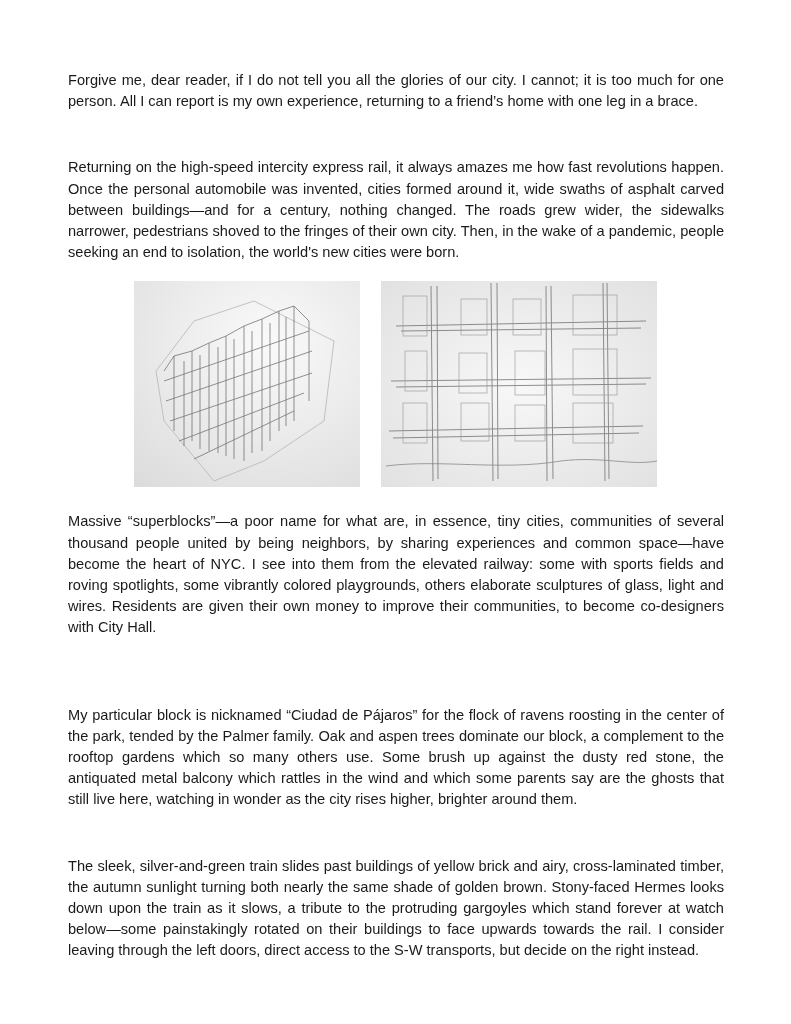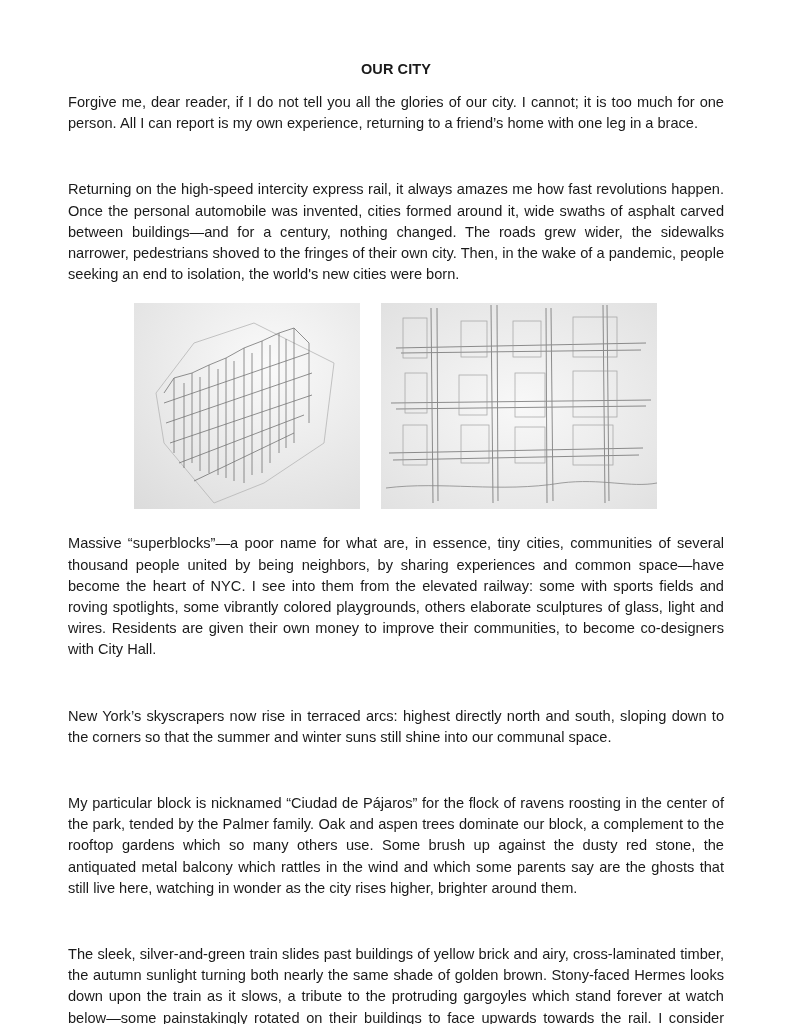--- a/index.html
+++ b/index.html
@@ -13,21 +13,20 @@
   .figures { position: relative; height: 206px; margin: 18px 0 24px 0; }
   .fig { position: absolute; top: 0; height: 206px; background: #ececec; overflow: hidden; }
   .fig svg { width: 100%; height: 100%; display: block; }
   .fig1 { left: 78px; width: 226px; }
   .fig2 { left: 325px; width: 276px; }
 </style>
 </head>
 <body>
 
 <div class="page">
-  <div class="title">OUR CITY</div>
 
   <p>Forgive me, dear reader, if I do not tell you all the glories of our city. I cannot; it is too much for one person. All I can report is my own experience, returning to a friend’s home with one leg in a brace.</p>
   <div class="gap"></div>
   <p>Returning on the high-speed intercity express rail, it always amazes me how fast revolutions happen. Once the personal automobile was invented, cities formed around it, wide swaths of asphalt carved between buildings—and for a century, nothing changed. The roads grew wider, the sidewalks narrower, pedestrians shoved to the fringes of their own city. Then, in the wake of a pandemic, people seeking an end to isolation, the world's new cities were born.</p>
 
   <div class="figures">
     <div class="fig fig1">
       <svg viewBox="0 0 226 206" preserveAspectRatio="none">
         <defs>
           <radialGradient id="g1" cx="0.6" cy="0.3" r="0.9">
@@ -71,18 +70,17 @@
           <rect x="134" y="124" width="30" height="36"></rect>
             <rect x="192" y="122" width="40" height="40"></rect>
         </g>
         <path d="M5 185 C60 178 120 190 180 180 C220 175 250 185 276 180" stroke="#888" stroke-width="0.8" fill="none"></path>
       </svg>
     </div>
   </div>
 
   <p>Massive “superblocks”—a poor name for what are, in essence, tiny cities, communities of several thousand people united by being neighbors, by sharing experiences and common space—have become the heart of NYC. I see into them from the elevated railway: some with sports fields and roving spotlights, some vibrantly colored playgrounds, others elaborate sculptures of glass, light and wires. Residents are given their own money to improve their communities, to become co-designers with City Hall.</p>
   <div class="gap"></div>
-  <p>New York’s skyscrapers now rise in terraced arcs: highest directly north and south, sloping down to the corners so that the summer and winter suns still shine into our communal space.</p>
   <div class="gap"></div>
   <p>My particular block is nicknamed “Ciudad de Pájaros” for the flock of ravens roosting in the center of the park, tended by the Palmer family. Oak and aspen trees dominate our block, a complement to the rooftop gardens which so many others use. Some brush up against the dusty red stone, the antiquated metal balcony which rattles in the wind and which some parents say are the ghosts that still live here, watching in wonder as the city rises higher, brighter around them.</p>
   <div class="gap"></div>
   <p>The sleek, silver-and-green train slides past buildings of yellow brick and airy, cross-laminated timber, the autumn sunlight turning both nearly the same shade of golden brown. Stony-faced Hermes looks down upon the train as it slows, a tribute to the protruding gargoyles which stand forever at watch below—some painstakingly rotated on their buildings to face upwards towards the rail. I consider leaving through the left doors, direct access to the S-W transports, but decide on the right instead.</p>
 </div>
 
 </body></html>

